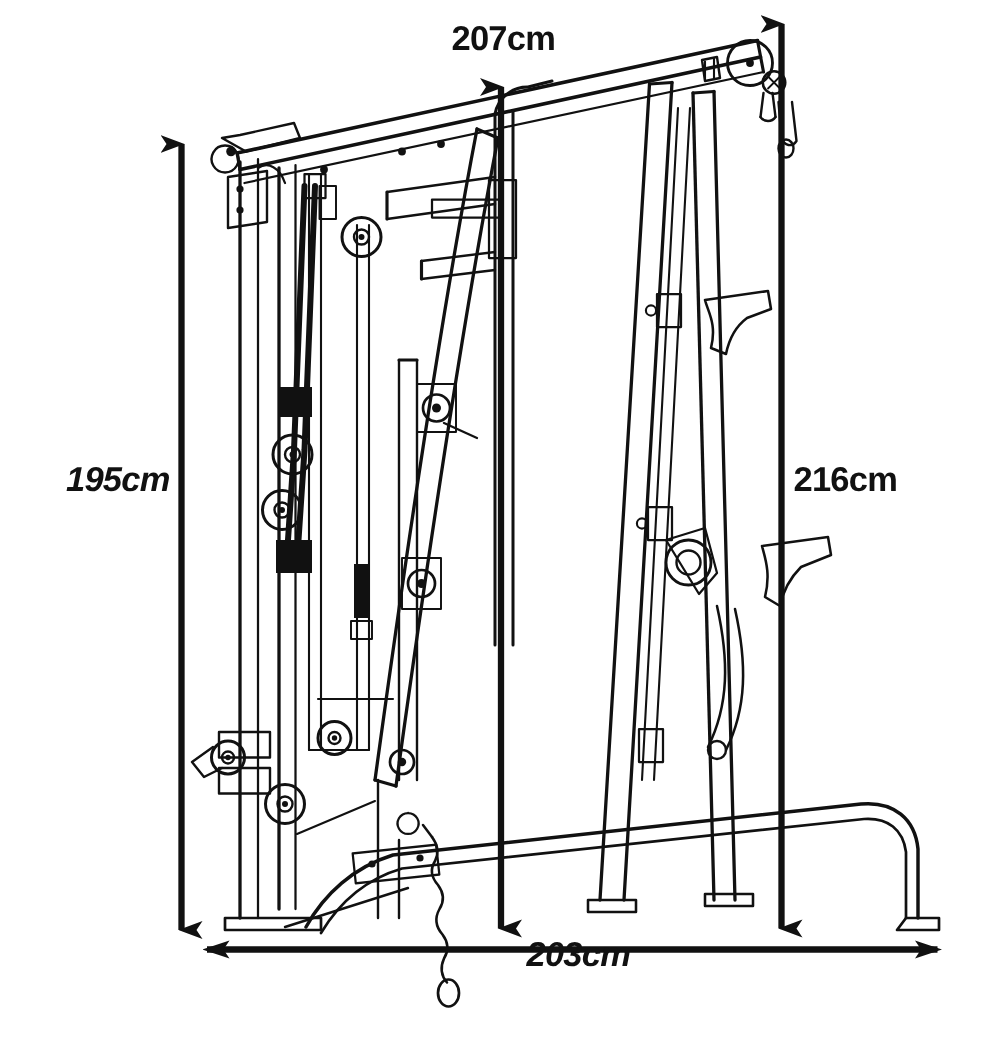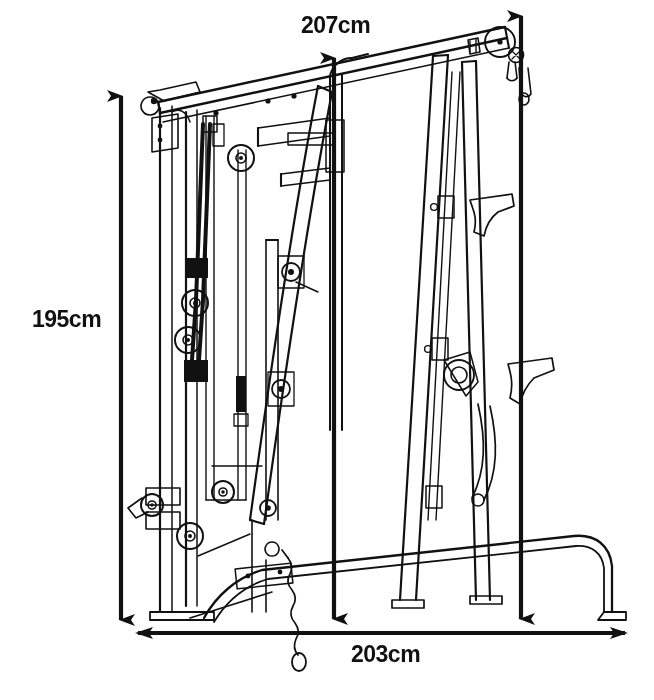--- a/index.html
+++ b/index.html
@@ -29,24 +29,24 @@
   .dim-label {
     position: absolute;
     font-family: "Liberation Sans", sans-serif;
     font-weight: 700;
     font-size: 23px;
     letter-spacing: -0.5px;
     color: #111111;
     white-space: nowrap;
     line-height: 1;
   }
-  #label-height-left  { left: 32px;  top: 308px; }
+  #label-height-left  { left: 44px;  top: 308px; font-style: italic; }
   #label-height-right { left: 529px; top: 308px; }
   #label-width-top    { left: 301px; top: 14px;  }
-  #label-width-bottom { left: 351px; top: 643px; }
+  #label-width-bottom { left: 351px; top: 625px; font-style: italic; }
 </style>
 </head>
 <body>
 
 <div id="diagram-root">
 
   <svg id="diagram-svg" viewBox="0 0 654 700">
     <defs>
       <marker id="arrUp" markerWidth="14" markerHeight="16" refX="7" refY="2" orient="auto" markerUnits="userSpaceOnUse">
         <path d="M7,0 L13,16 L7,12 L1,16 Z" fill="#111"></path>
@@ -279,18 +279,19 @@
       <line x1="121" y1="96" x2="121" y2="620" marker-start="url(#arrUp)" marker-end="url(#arrDown)"></line>
       <line x1="521" y1="16" x2="521" y2="619" marker-start="url(#arrUp)" marker-end="url(#arrDown)"></line>
       <line x1="334" y1="58" x2="334" y2="619" marker-start="url(#arrUp)" marker-end="url(#arrDown)"></line>
       <line x1="138" y1="633" x2="625" y2="633" marker-start="url(#arrLeft)" marker-end="url(#arrRight)"></line>
     </g>
 
   </svg>
 
   <div class="dim-label" id="label-height-left">195cm</div>
 
+  <div class="dim-label" id="label-height-right">216cm</div>
 
   <div class="dim-label" id="label-width-top">207cm</div>
 
   <div class="dim-label" id="label-width-bottom">203cm</div>
 
 </div>
 
 </body></html>

